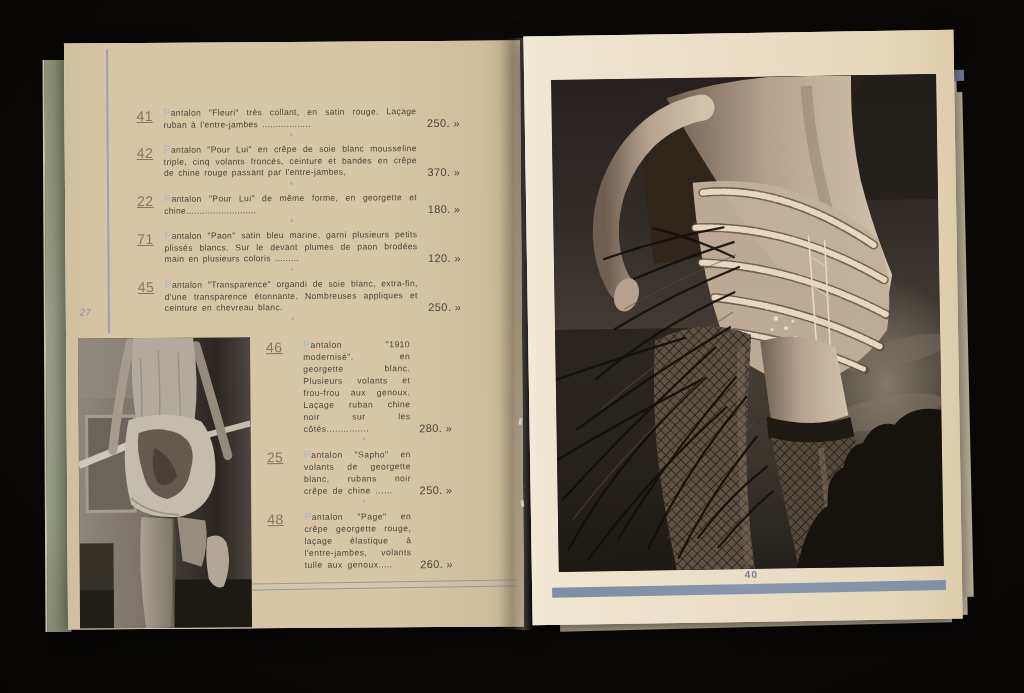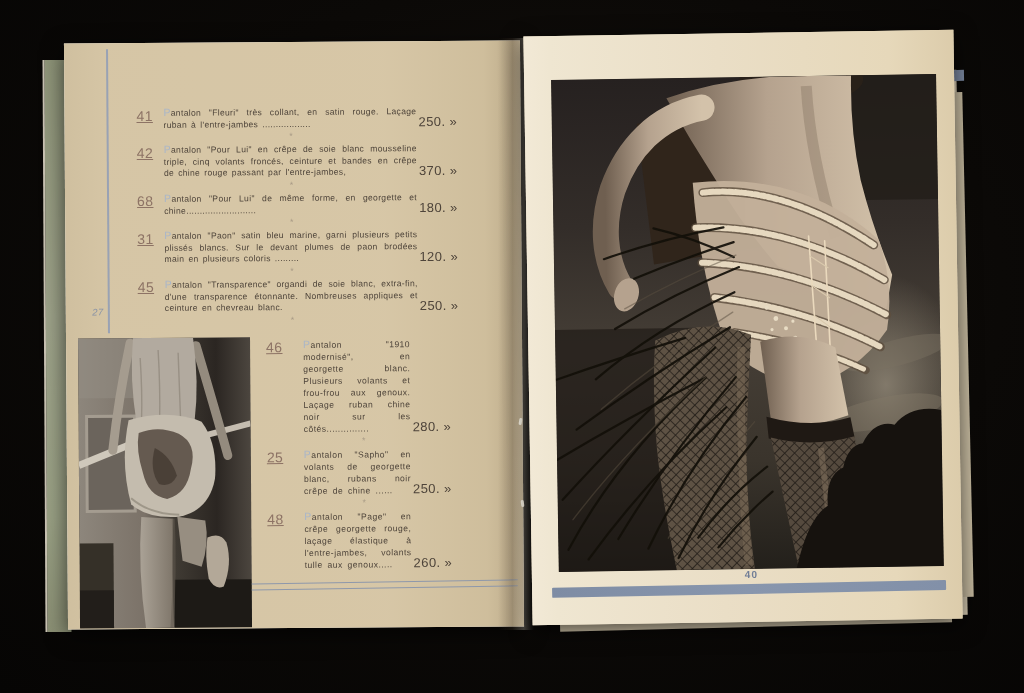--- a/index.html
+++ b/index.html
@@ -30,32 +30,32 @@
   .left-page{
     position:absolute;left:66px;top:42px;width:456px;height:586px;
     background:
       linear-gradient(90deg,#e3dac7 0%,#eae1cf 10%,#ebe2d0 70%,#e2d8c3 92%,#d2c7b1 98%,#c9bda7 100%),
       #e9e0cc;
     background-blend-mode:multiply;
     transform:rotate(-0.4deg);
     box-shadow:0 6px 22px rgba(0,0,0,.65);
   }
   .vert-rule{position:absolute;left:42px;top:6px;width:2px;height:284px;background:#99a2b4;}
-  .folio-left{position:absolute;left:14px;top:263px;width:24px;text-align:right;
+  .folio-left{position:absolute;left:14px;top:263px;width:24px;
     font-size:9.5px;color:#8792a6;letter-spacing:.5px;font-style:italic;}
 
   .items-wide{position:absolute;left:72px;top:64px;width:332px;}
   .items-narrow{position:absolute;left:200px;top:296px;width:192px;}
 
   .item{display:flex;align-items:stretch;}
   .num{flex:0 0 22px;font-size:14px;color:#8d7365;letter-spacing:.4px;padding-top:.5px;text-decoration:underline;}
   .body{flex:1;margin-left:5px;font-size:8.6px;line-height:11.6px;letter-spacing:.3px;
     word-spacing:1.4px;color:#4e443a;text-align:justify;}
   .initial{color:#aab6c8;font-size:10.5px;}
-  .price{flex:0 0 50px;text-align:left;align-self:flex-end;font-size:13px;
+  .price{flex:0 0 50px;text-align:center;align-self:flex-end;font-size:11px;
     color:#4e443a;letter-spacing:.4px;white-space:nowrap;padding-left:2px;}
   .sep{height:13px;line-height:12px;text-align:center;font-size:9px;color:#9a8d7c;opacity:.75;}
   .items-wide .sep{margin-left:27px;width:255px;}
   .items-narrow .num{flex:0 0 20px;}
   .items-narrow .body{margin-left:17px;line-height:12px;letter-spacing:.45px;word-spacing:2px;}
   .items-narrow .price{flex:0 0 46px;}
   .items-narrow .sep{margin-left:37px;width:120px;}
 
   .left-photo{position:absolute;left:12px;top:295px;width:172px;height:290px;
     background:#5a544c;overflow:hidden;}
@@ -113,28 +113,28 @@
       <div class="sep">*</div>
 
       <div class="item">
         <span class="num">42</span>
         <span class="body"><span class="initial">P</span><span>antalon "Pour Lui" en crêpe de soie blanc mousseline triple, cinq volants froncés, ceinture et bandes en crêpe de chine rouge passant par l'entre-jambes,</span></span>
         <span class="price">370. »</span>
       </div>
       <div class="sep">*</div>
 
       <div class="item">
-        <span class="num">68</span>
+        <span class="num">22</span>
         <span class="body"><span class="initial">P</span><span>antalon "Pour Lui" de même forme, en georgette et chine..........................</span></span>
         <span class="price">180. »</span>
       </div>
       <div class="sep">*</div>
 
       <div class="item">
-        <span class="num">31</span>
+        <span class="num">71</span>
         <span class="body"><span class="initial">P</span><span>antalon "Paon" satin bleu marine, garni plusieurs petits plissés blancs. Sur le devant plumes de paon brodées main en plusieurs coloris .........</span></span>
         <span class="price">120. »</span>
       </div>
       <div class="sep">*</div>
 
       <div class="item">
         <span class="num">45</span>
         <span class="body"><span class="initial">P</span><span>antalon "Transparence" organdi de soie blanc, extra-fin, d'une transparence étonnante. Nombreuses appliques et ceinture en chevreau blanc.</span></span>
         <span class="price">250. »</span>
       </div>

